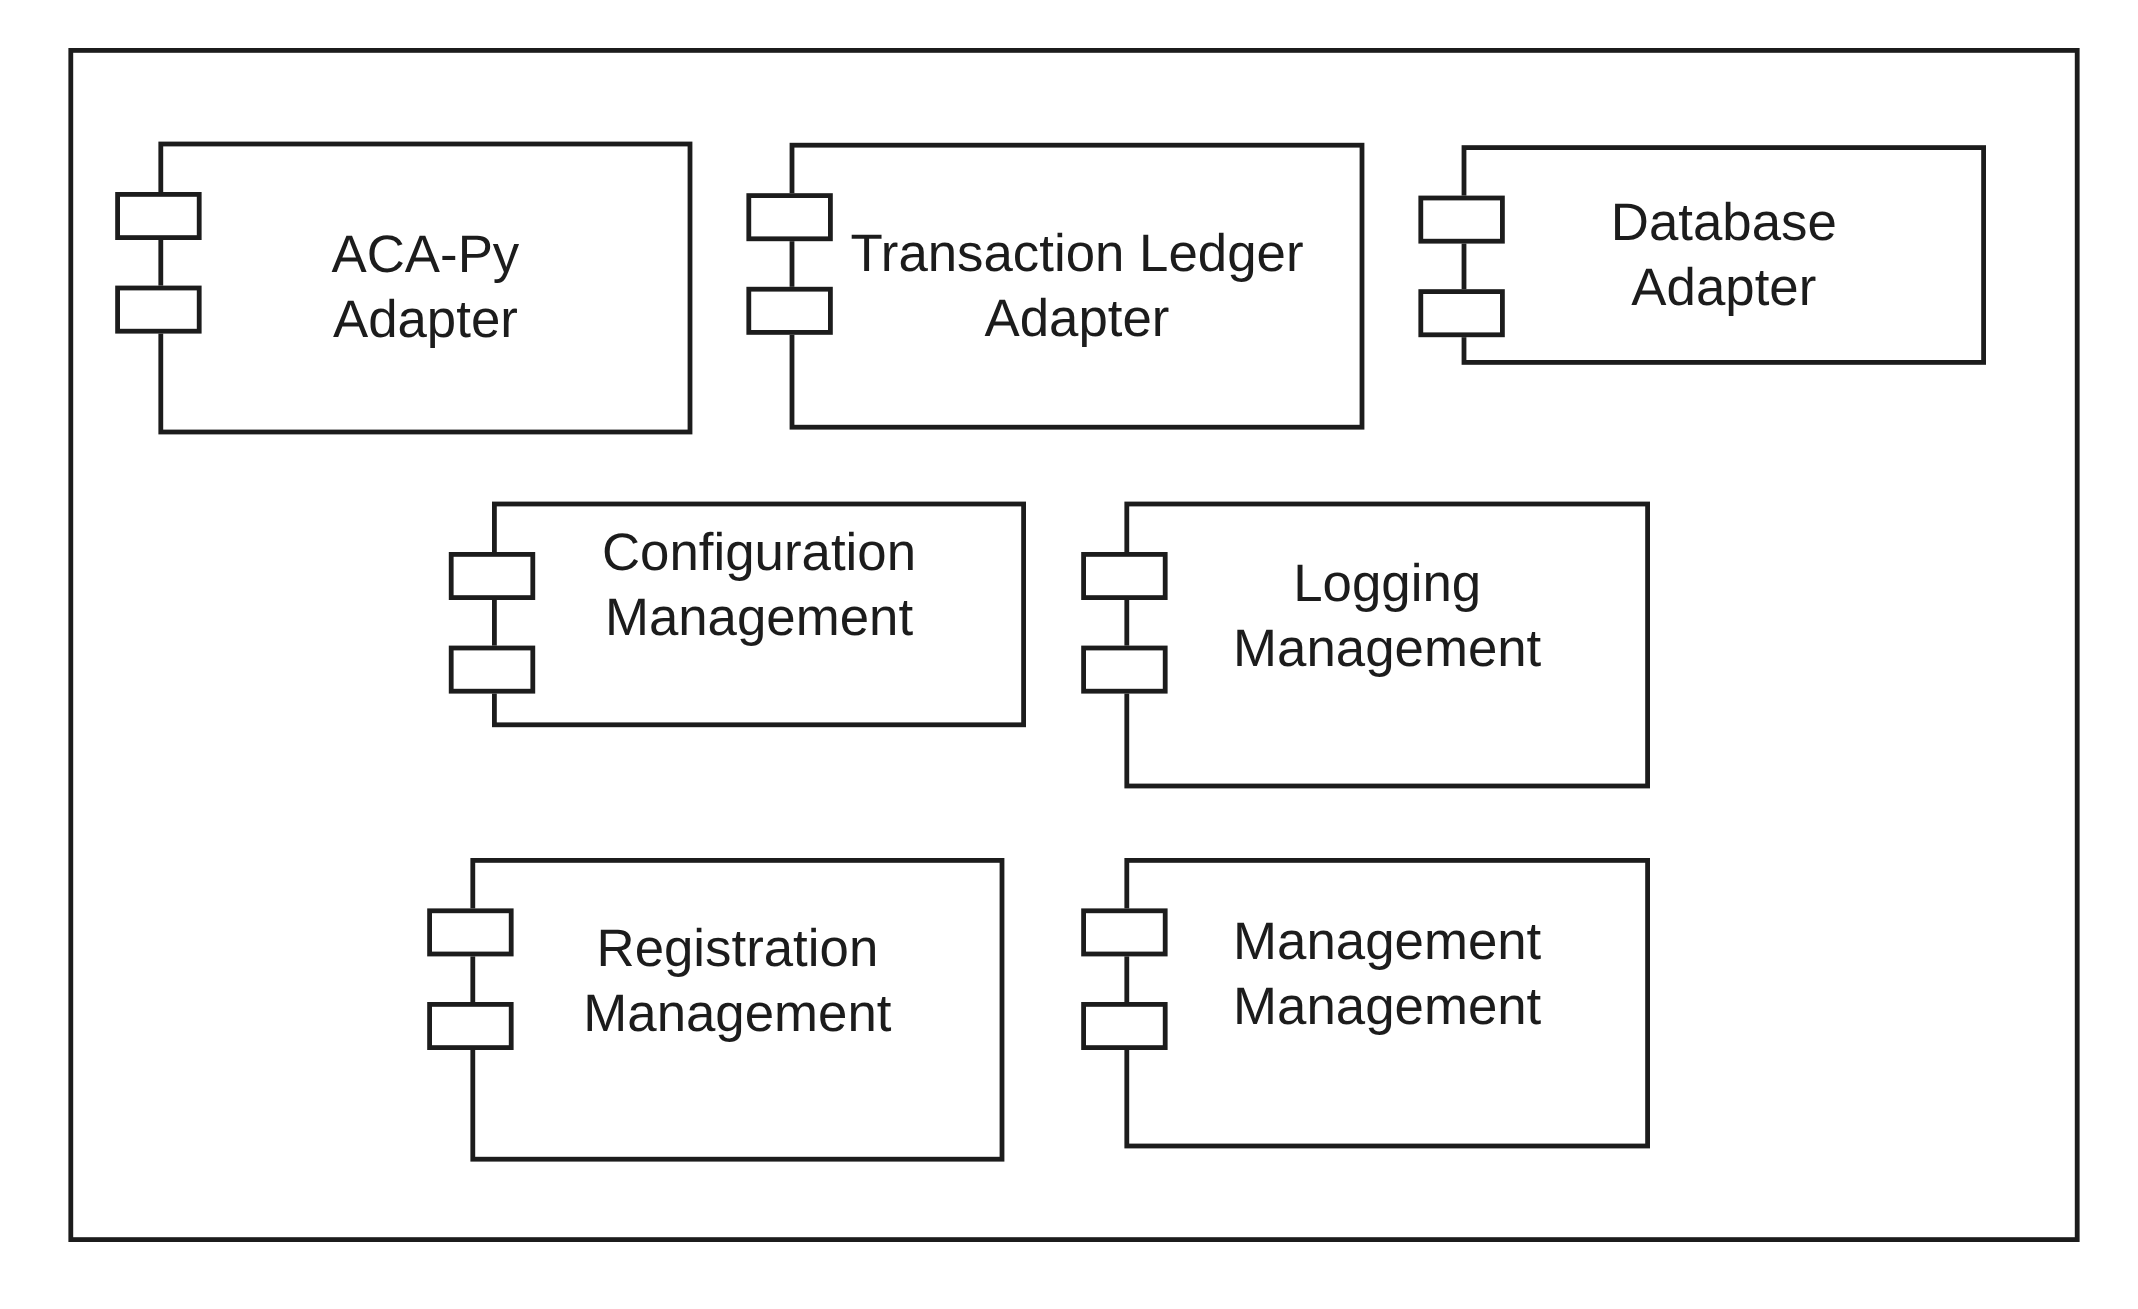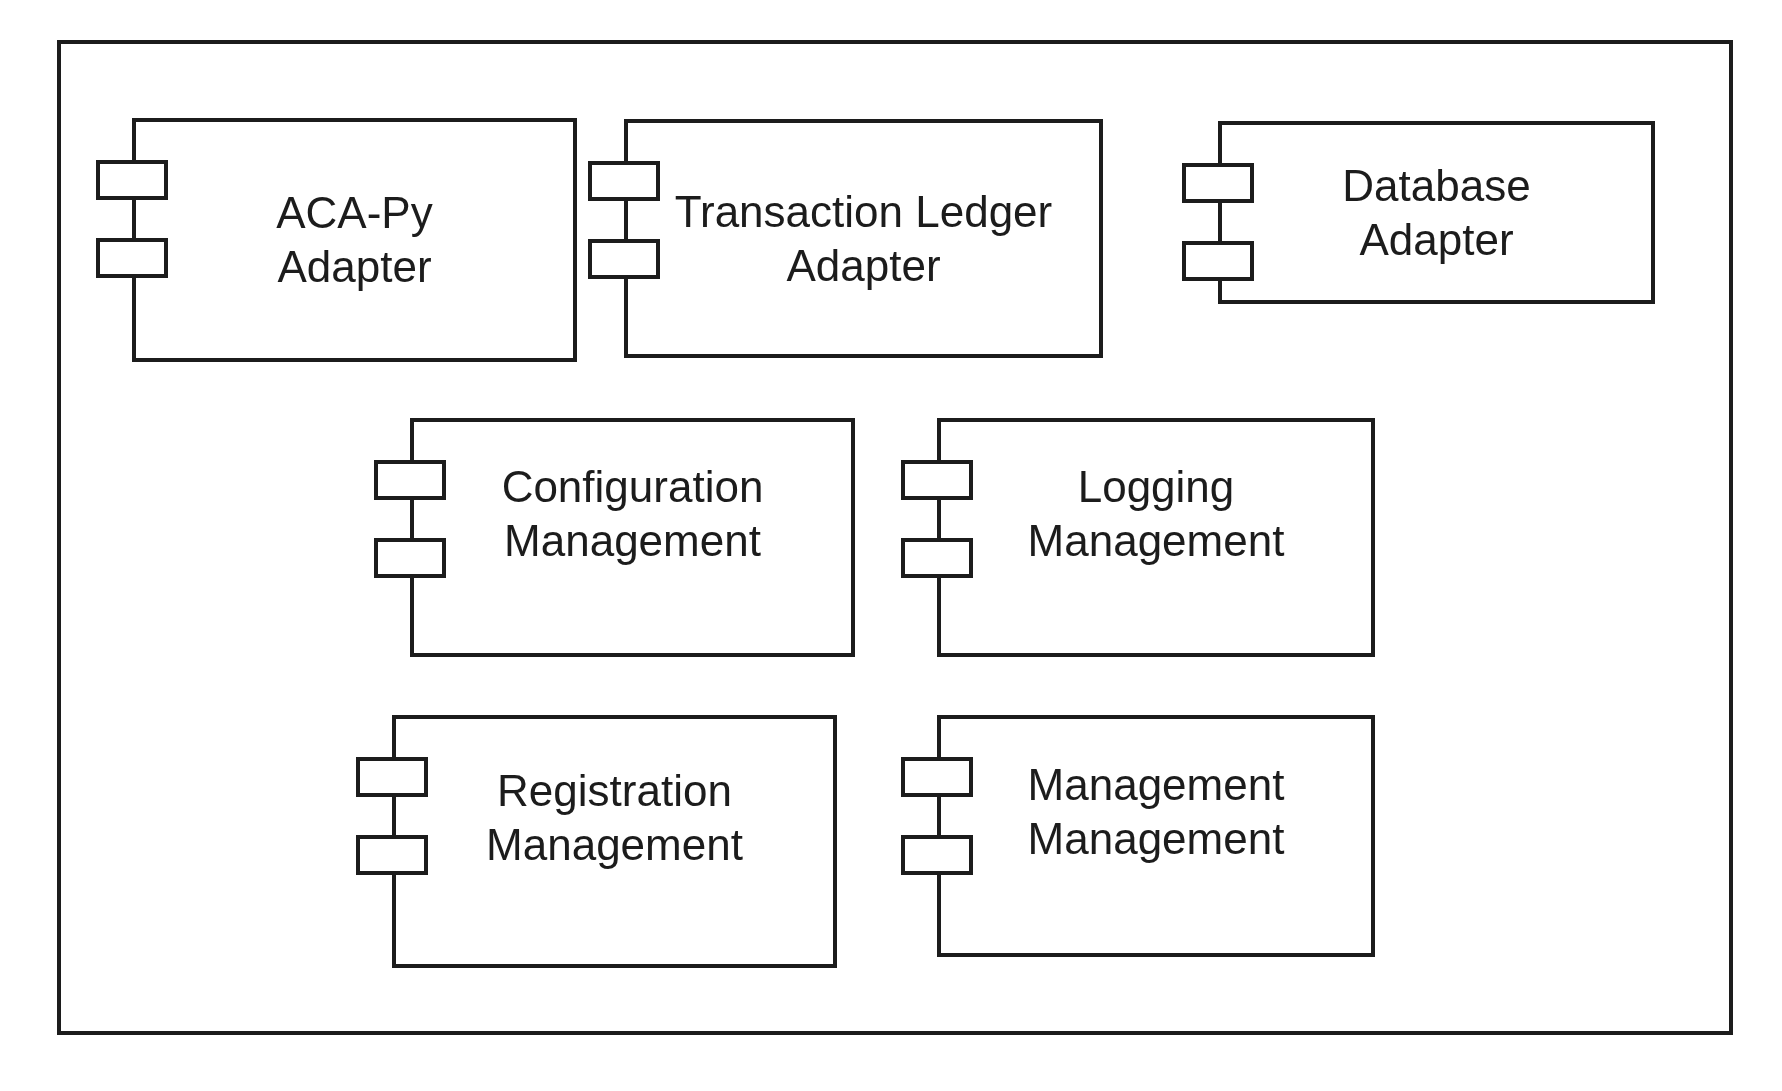--- a/index.html
+++ b/index.html
@@ -48,23 +48,23 @@
     width: 72px;
     height: 40px;
     border: 4px solid #1c1c1c;
     box-sizing: border-box;
     background: #ffffff;
   }
   .tab.t1 { top: 38px; }
   .tab.t2 { top: 116px; }
   
   .c1 { left: 71px;  top: 74px;  width: 445px; height: 244px; }
-  .c2 { left: 563px; top: 75px;  width: 479px; height: 239px; }
+  .c2 { left: 597px; top: 75px;  width: 479px; height: 239px; }
   .c3 { left: 1157px;top: 77px;  width: 437px; height: 183px; }
-  .c4 { left: 349px; top: 374px; width: 445px; height: 239px; }
+  .c4 { left: 349px; top: 374px; width: 445px; height: 188px; }
   .c5 { left: 876px; top: 374px; width: 438px; height: 239px; }
   .c6 { left: 331px; top: 671px; width: 445px; height: 253px; }
   .c7 { left: 876px; top: 671px; width: 438px; height: 242px; }
   
   .shift-up { padding-bottom: 48px; }
 </style>
 </head>
 <body>
 
 <div class="canvas">

